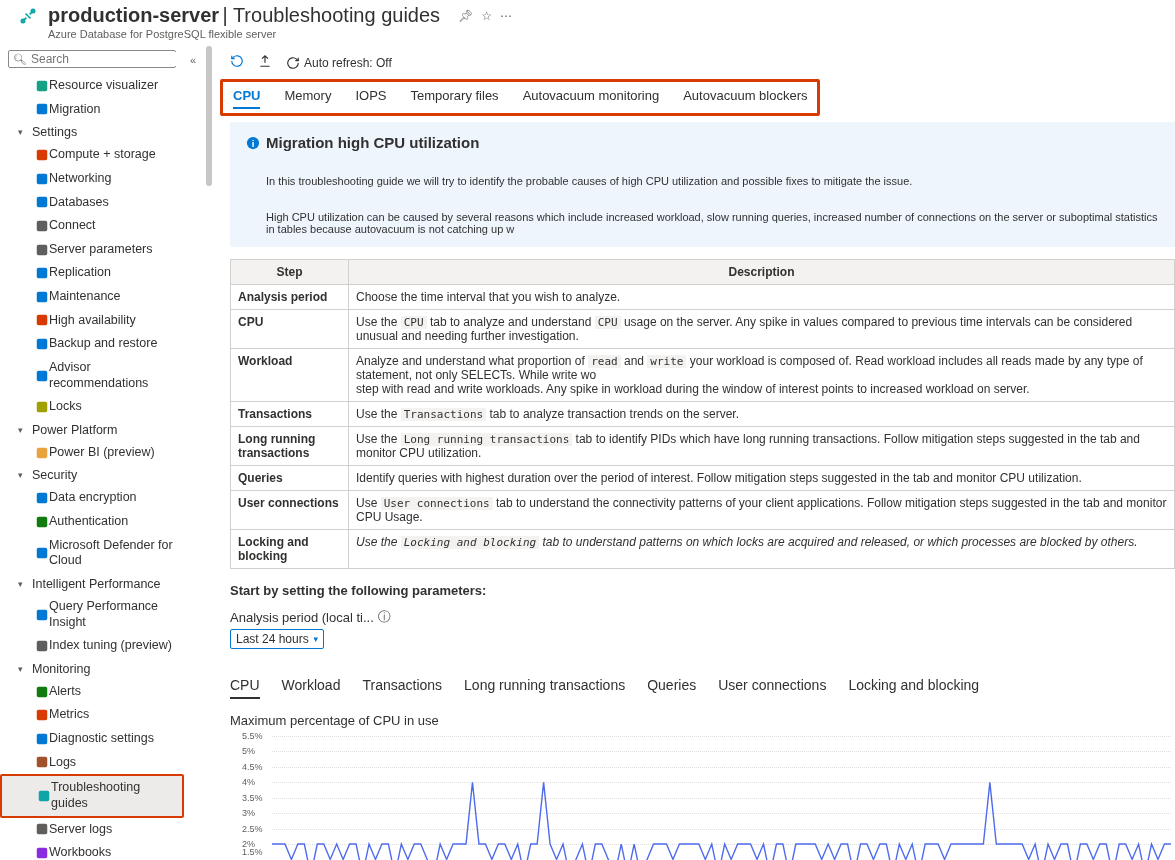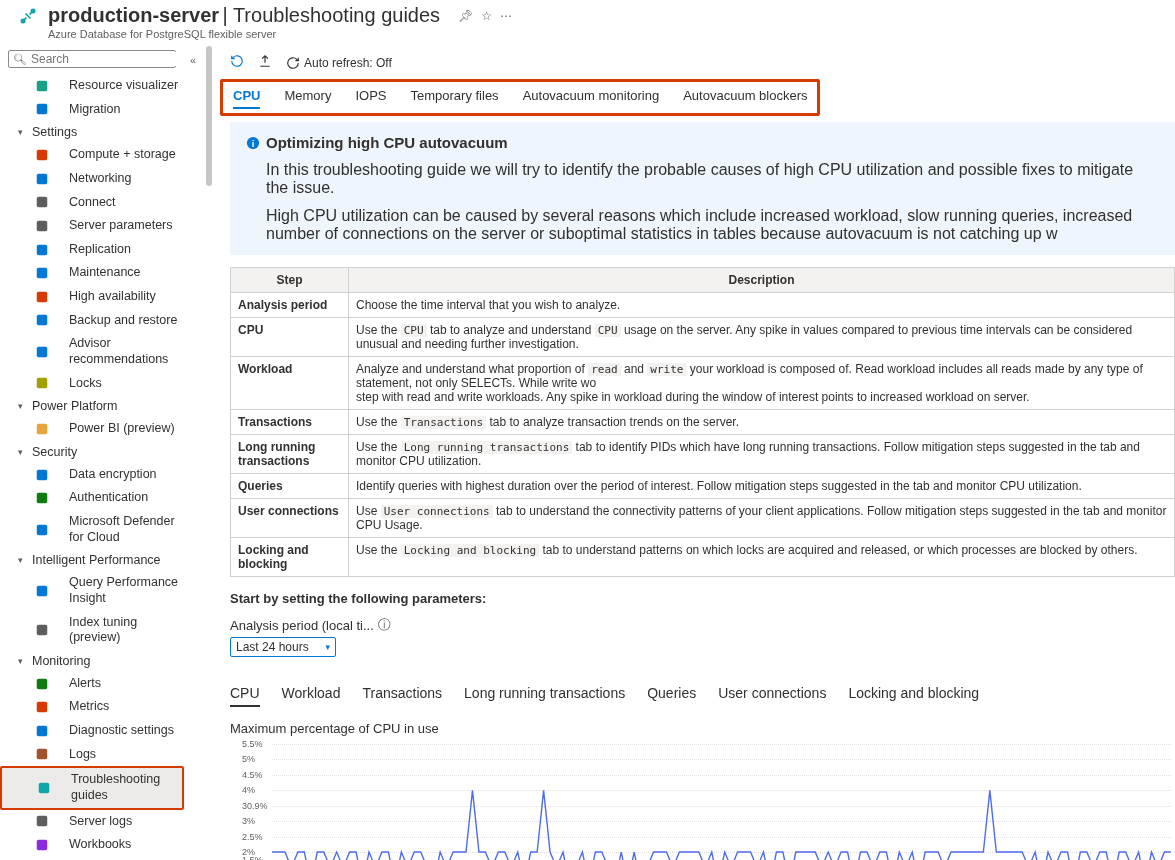--- a/index.html
+++ b/index.html
@@ -13,46 +13,46 @@
   .subtitle { font-size: 11px; color: #605e5c; padding: 0 0 6px 48px; }
   .body-row { display: flex; flex: 1; min-height: 0; }
   .left-col { display:flex; align-items:flex-start; }
   .sidebar { width: 184px; display: flex; flex-direction: column; overflow-y: auto; }
   .searchbox { margin: 4px 8px 6px 8px; display: flex; align-items: center; border: 1px solid #8a8886; border-radius: 2px; padding: 1px 4px; gap: 4px; }
   .searchbox input { border: none; outline: none; flex: 1; font-size: 12px; }
   .chev-btn { width:14px; text-align:center; cursor:pointer; color:#605e5c; font-size:11px; margin:8px 6px 0 2px;}
   .nav { flex:1; overflow-y:auto; font-size:12.5px; }
   .nav-section { padding: 4px 8px 4px 18px; cursor: pointer; display:flex; align-items:center; gap:4px; color:#323130;}
   .nav-section .chev { width:10px; font-size:9px; color:#605e5c;}
-  .nav-item { padding: 4px 4px 4px 34px; display: flex; align-items: center; gap: 20px; cursor: pointer; color:#323130;}
+  .nav-item { padding: 4px 4px 4px 34px; display: flex; align-items: center; gap: 0; cursor: pointer; color:#323130;}
   .nav-item.selected { background: #edebe9; border:2px solid #d83b01; border-radius:2px; }
   .nav-icon { width:15px; height:15px; display:inline-flex; align-items:center; justify-content:center;}
   .nav-icon svg { width:14px; height:14px; }
   .nav-label { flex:1; line-height:1.25;}
   .scroll-gutter { width:6px; background:#f3f2f1; position:relative; }
   .scroll-thumb { position:absolute; left:0; right:0; top:0; height:140px; background:#c8c6c4; border-radius:3px;}
   .main { flex:1; display:flex; flex-direction:column; overflow:hidden; }
   .toolbar { display:flex; align-items:center; gap:14px; padding: 8px 18px 2px 18px; color:#323130; font-size:12px;}
   .tabs-outer { border:3px solid #d83b01; margin:6px 0 6px 8px; padding:0 6px 4px 6px; width:fit-content; border-radius:2px;}
   .tabs { display:flex; gap:24px; padding: 6px 4px 0 4px;}
   .tab { font-size:13px; color:#323130; cursor:pointer; padding-bottom:4px;}
   .tab.active { color:#0078d4; border-bottom:2px solid #0078d4; font-weight:600;}
   .content { flex:1; overflow-y:auto; padding:0 0 8px 18px;}
   .info-box { background:#eef5fc; padding:12px 16px; margin:0 0 12px 0; }
   .info-head { display:flex; align-items:center; gap:6px; color:#323130; font-weight:600; font-size:15px;}
   .info-head svg{ width:14px; height:14px; color:#0078d4;}
-  .info-p { font-size:16px; color:#323130; margin:10px 0 0 20px;}
+  .info-p { font-size:11px; color:#323130; margin:24px 0 0 20px;}
   table.guide { border-collapse:collapse; width:100%; font-size:12px; }
   table.guide th, table.guide td { border:1px solid #d2d0ce; padding:5px 7px; text-align:left; vertical-align:top;}
   table.guide th { background:#f3f2f1; font-weight:600;}
   table.guide td:first-child, table.guide th:first-child { width:118px; font-weight:600;}
   code { font-family: Consolas, monospace; background:#f3f2f1; padding:0 3px; font-size:11px;}
   .params-h { font-weight:600; font-size:13px; margin:14px 0 10px 0;}
   .param-label { font-size:13px; display:flex; align-items:center; gap:4px;}
-  .param-select { margin-top:3px; border:1px solid #0078d4; border-radius:2px; padding:2px 5px; width:106px; display:flex; justify-content:space-between; align-items:center; color:#323130;}
+  .param-select { margin-top:3px; border:1px solid #0078d4; border-radius:2px; padding:2px 5px; width:94px; display:flex; justify-content:space-between; align-items:center; color:#323130;}
   .subtabs { display:flex; gap:22px; margin:28px 0 14px 0; font-size:14px; }
   .subtab { cursor:pointer; padding-bottom:4px;}
   .subtab.active { color:#323130; border-bottom:2px solid #323130; font-weight:400;}
   .chart-title { font-size:13px; margin-bottom:8px;}
   .chart-wrap { position:relative; height:170px; margin-left:14px;}
   .ylabel { position:absolute; font-size:9px; color:#605e5c; left:-2px; transform:translateY(-50%);}
   .gridline { position:absolute; left:28px; right:4px; border-top:1px dotted #e1dfdd;}
   .chart-svg { position:absolute; left:28px; right:4px; top:0; bottom:0;}
 </style>
 </head>
@@ -112,20 +112,28 @@
               </span>
               <span class="nav-label">Compute + storage</span>
             </div>
             <div class="nav-item ">
               <span class="nav-icon">
                 <svg viewBox="0 0 16 16">
                   <rect x="2" y="2" width="12" height="12" rx="2" fill="#0078d4"></rect>
                 </svg>
               </span>
               <span class="nav-label">Networking</span>
+            </div>
+            <div class="nav-item ">
+              <span class="nav-icon">
+                <svg viewBox="0 0 16 16">
+                  <rect x="2" y="2" width="12" height="12" rx="2" fill="#0078d4"></rect>
+                </svg>
+              </span>
+              <span class="nav-label">Databases</span>
             </div>
             <div class="nav-item ">
               <span class="nav-icon">
                 <svg viewBox="0 0 16 16">
                   <rect x="2" y="2" width="12" height="12" rx="2" fill="#605e5c"></rect>
                 </svg>
               </span>
               <span class="nav-label">Connect</span>
             </div>
             <div class="nav-item ">
@@ -345,21 +353,21 @@
           </div>
       </div>
 
       <div class="content">
         <div class="info-box">
           <div class="info-head">
             <svg viewBox="0 0 16 16">
                 <circle cx="8" cy="8" r="7" fill="#0078d4"></circle>
                 <text x="8" y="12" text-anchor="middle" fill="#fff" font-size="11" font-weight="bold">i</text>
               </svg>
-            <span>Optimizing high CPU autovacuum</span>
+            <span>Migration high CPU utilization</span>
           </div>
           <p class="info-p">In this troubleshooting guide we will try to identify the probable causes of high CPU utilization and possible fixes to mitigate the issue.</p>
           <p class="info-p">High CPU utilization can be caused by several reasons which include increased workload, slow running queries, increased number of connections on the server or suboptimal statistics in tables because autovacuum is not catching up w</p>
         </div>
 
         <table class="guide">
           <thead>
               <tr>
                 <th style="text-align:center;">Step</th>
                 <th style="text-align:center;">Description</th>
@@ -389,21 +397,21 @@
               <tr>
                 <td>Queries</td>
                 <td style="font-weight:400;">Identify queries with highest duration over the period of interest. Follow mitigation steps suggested in the tab and monitor CPU utilization.</td>
               </tr>
               <tr>
                 <td>User connections</td>
                 <td style="font-weight:400;">Use <code>User connections</code> tab to understand the connectivity patterns of your client applications. Follow mitigation steps suggested in the tab and monitor CPU Usage.</td>
               </tr>
               <tr>
                 <td>Locking and blocking</td>
-                <td style="font-weight:400;">Use the <code>Locking and blocking</code> tab to understand patterns on which locks are acquired and released, or which processes are blocked by others.</td>
+                <td style="font-weight:400;font-style:italic;">Use the <code>Locking and blocking</code> tab to understand patterns on which locks are acquired and released, or which processes are blocked by others.</td>
               </tr>
             </tbody>
         </table>
 
         <div class="params-h">Start by setting the following parameters:</div>
         <div class="param-label">
           <span>Analysis period (local ti...</span>
           <span style="color:#605e5c;">ⓘ</span>
         </div>
         <div class="param-select">
@@ -428,21 +436,21 @@
             <div class="ylabel" style="top:139.0909090909091px">1%</div>
             <div class="gridline" style="top:139.0909090909091px"></div>
             <div class="ylabel" style="top:116px">1.5%</div>
             <div class="gridline" style="top:123.63636363636364px"></div>
             <div class="ylabel" style="top:108.18181818181819px">2%</div>
             <div class="gridline" style="top:108.18181818181819px"></div>
             <div class="ylabel" style="top:92.72727272727273px">2.5%</div>
             <div class="gridline" style="top:92.72727272727273px"></div>
             <div class="ylabel" style="top:77.27272727272728px">3%</div>
             <div class="gridline" style="top:77.27272727272728px"></div>
-            <div class="ylabel" style="top:61.81818181818181px">30.9%</div>
+            <div class="ylabel" style="top:61.81818181818181px">3.5%</div>
             <div class="gridline" style="top:61.81818181818181px"></div>
             <div class="ylabel" style="top:46.36363636363636px">4%</div>
             <div class="gridline" style="top:46.36363636363636px"></div>
             <div class="ylabel" style="top:30.909090909090907px">4.5%</div>
             <div class="gridline" style="top:30.909090909090907px"></div>
             <div class="ylabel" style="top:15.454545454545467px">5%</div>
             <div class="gridline" style="top:15.454545454545467px"></div>
             <div class="ylabel" style="top:0px">5.5%</div>
             <div class="gridline" style="top:0px"></div>
             <svg class="chart-svg" viewBox="0 0 900 170" preserveAspectRatio="none">

